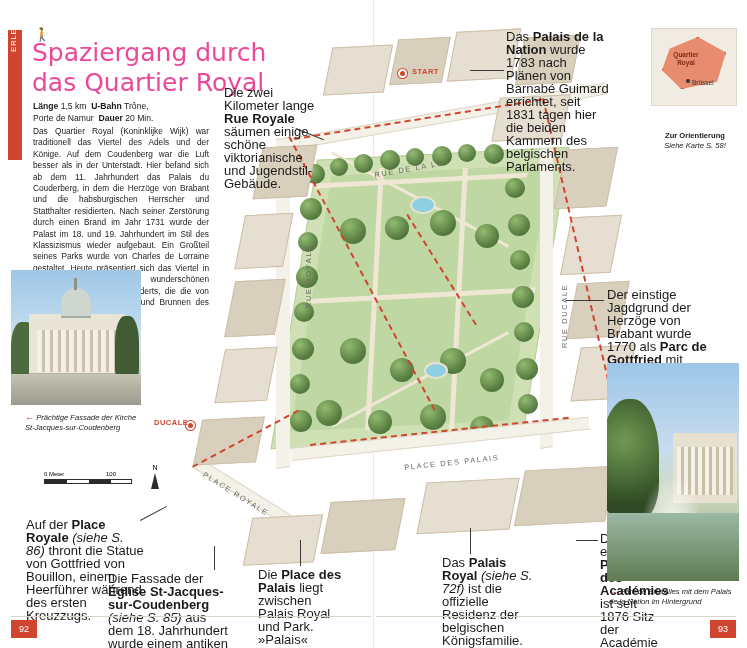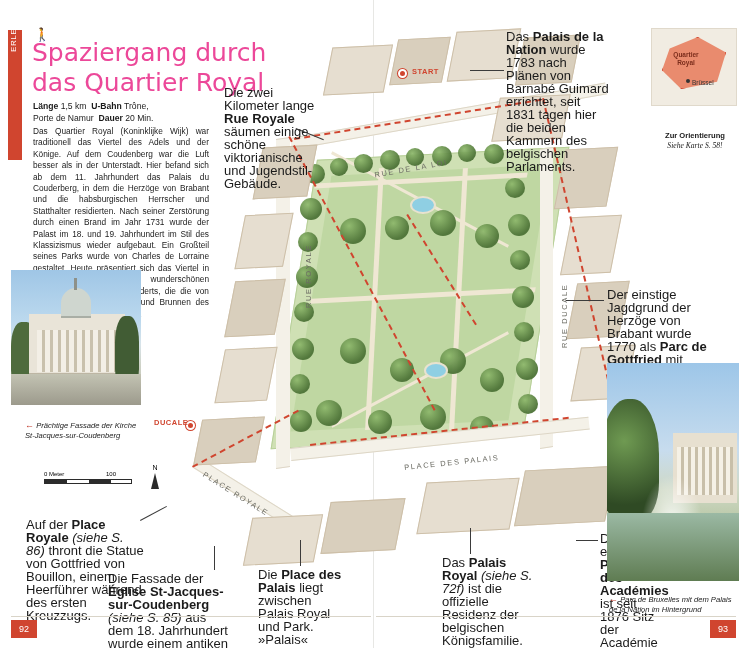--- a/index.html
+++ b/index.html
@@ -114,21 +114,20 @@
   }
   .pl-tree2 {
     position: absolute; right: 2px; top: 46px; width: 24px; height: 66px;
     background: #415c34; border-radius: 40% 40% 20% 20%;
   }
   .cap {
     position: absolute;
     font-size: 7.6px;
     line-height: 10px;
     color: #1b1b1b;
-    margin-top: 8px;
   }
   .cap i { font-style: italic; }
   .arrow-up { font-size: 9px; color: #c0392b; }
   
   .scalebar {
     position: absolute; left: 44px; top: 471px; width: 96px; height: 20px;
   }
   .scalebar .bar {
     position: absolute; left: 0; top: 8px; width: 88px; height: 5px;
     background: linear-gradient(90deg, #2b2b2b 0 22px, #ffffff 22px 44px, #2b2b2b 44px 66px, #ffffff 66px 88px);
@@ -238,21 +237,21 @@
   }
   .orient-dot {
     position: absolute; left: 34px; top: 50px; width: 4px; height: 4px;
     border-radius: 50%; background: #333;
   }
   .orient-cap {
     position: absolute; left: 651px; top: 112px; width: 88px;
     font-size: 7.6px; line-height: 10px; text-align: center; color: #1b1b1b; margin-top: 19px;
   }
   .orient-cap b { font-weight: bold; }
-  .orient-cap i { font-style: italic; font-family: Liberation Serif, serif; }
+  .orient-cap i { font-style: italic; }
   
   .note {
     position: absolute;
     font-size: 13px;
     line-height: 13px;
     color: #1b1b1b;
   }
   .note b { font-weight: bold; }
   .note i { font-style: italic; }
   .leader {

